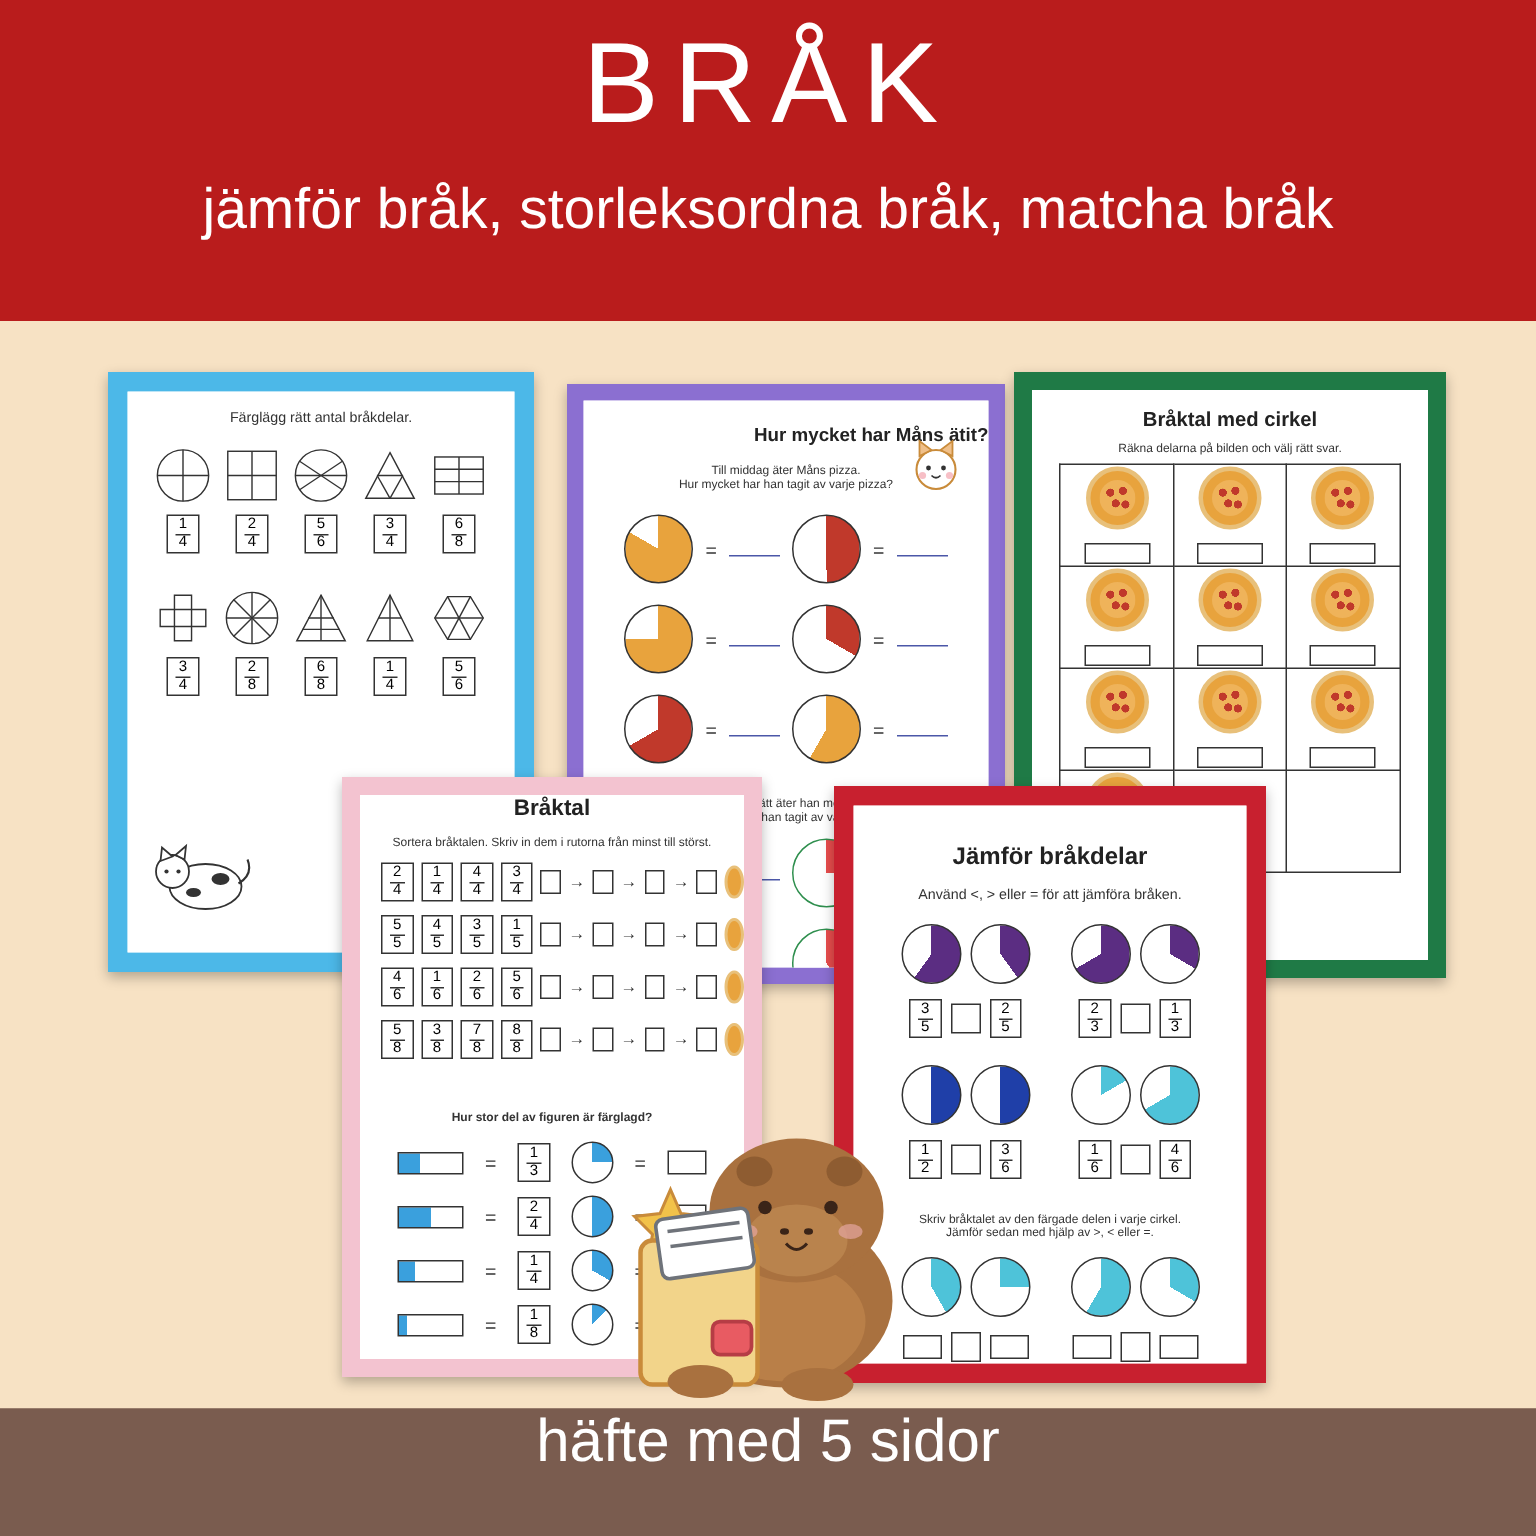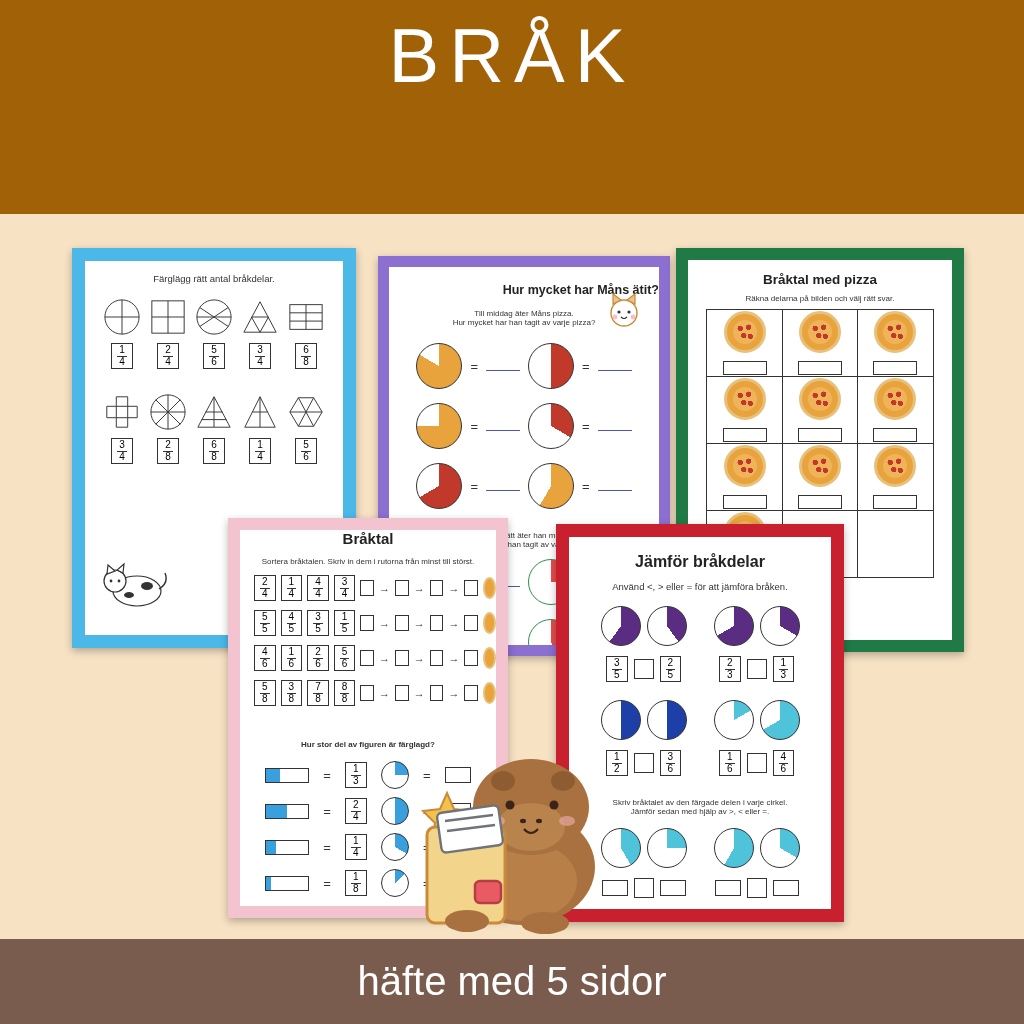--- a/index.html
+++ b/index.html
@@ -6,39 +6,39 @@
   html, body { margin:0; padding:0; }
   body {
     width:1024px; height:1024px; overflow:hidden;
     background:#7a5c4f;
     font-family:"Liberation Sans", sans-serif;
     position:relative;
   }
   
   .header {
     position:absolute; top:0; left:0; width:1024px; height:214px;
-    background:#a16207;
+    background:#b91c1c;
     display:flex; flex-direction:column; align-items:center; justify-content:flex-start;
   }
   .title {
     color:#ffffff; font-size:76px; letter-spacing:10px; font-weight:400;
     margin-top:18px; line-height:1.0;
   }
   .subtitle {
     color:#ffffff; font-size:38px; font-weight:400; margin-top:26px; line-height:1.1;
   }
   
   .band {
     position:absolute; top:214px; left:0; width:1024px; height:725px;
     background:#f7e2c4;
   }
   
   .footer {
     position:absolute; top:939px; left:0; width:1024px; height:85px;
-    background:#7a5c4f; display:flex; align-items:center; justify-content:center;
+    background:#7a5c4f; display:flex; align-items:flex-start; justify-content:center;
   }
   .footer-text { color:#ffffff; font-size:40px; }
 
   
   .sheet {
     position:absolute; background:#ffffff;
     box-shadow:0 3px 8px rgba(0,0,0,0.28);
     overflow:hidden;
   }
   .sheet-title {
@@ -135,20 +135,21 @@
   
   #mascot { position:absolute; left:405px; top:735px; width:215px; height:200px; }
 
   .tiny { font-size:8px; }
 </style>
 </head>
 <body>
 
 <div class="header">
   <div class="title">BRÅK</div>
+  <div class="subtitle">jämför bråk, storleksordna bråk, matcha bråk</div>
 </div>
 
 <div class="band"></div>
 
 <div class="sheet border-dots-blue" id="sheet1">
   <div class="paper">
     <div class="sheet-sub s1sub">Färglägg rätt antal bråkdelar.</div>
 
     <div class="shape-row">
       <div class="shape-cell">
@@ -349,21 +350,21 @@
       <span class="blankline"></span>
       <span class="pie" style="background:conic-gradient(#e84c4c 0 150deg,#ffffff 150deg 360deg);border-color:#2f8f4e;"></span>
       <span class="eq">=</span>
       <span class="blankline"></span>
     </div>
   </div>
 </div>
 
 <div class="sheet border-green-dash" id="sheet3">
   <div class="paper" style="padding-top:12px;">
-    <div class="sheet-title" style="font-size:13.5px;">Bråktal med pizza</div>
+    <div class="sheet-title" style="font-size:13.5px;">Bråktal med cirkel</div>
     <div class="sheet-sub tiny" style="margin-top:7px;">Räkna delarna på bilden och välj rätt svar.</div>
 
 
     <table class="pizza-grid">
       <tbody>
           <tr>
         <td><span class="pz"></span><div class="ansbox"></div></td>
         <td><span class="pz"></span><div class="ansbox"></div></td>
         <td><span class="pz"></span><div class="ansbox"></div></td>
       </tr>
@@ -540,21 +541,21 @@
           <span class="den">8</span>
         </span>
       <span style="width:28px;height:28px;border-radius:50%;border:1.2px solid #333;background:conic-gradient(#3aa0dd 0 45deg,#fff 45deg 360deg);"></span>
       <span class="eq">=</span>
       <span class="emptybox"></span>
     </div>
   </div>
 </div>
 
 <div class="sheet border-red" id="sheet5">
-  <div class="paper" style="padding-top:16px;">
+  <div class="paper" style="padding-top:26px;">
     <div class="sheet-title" style="font-size:16px;">Jämför bråkdelar</div>
     <div class="sheet-sub" style="font-size:9.5px;margin-top:10px;">Använd &lt;, &gt; eller = för att jämföra bråken.</div>
 
     <div class="cmprow" style="margin-top:14px;">
       <div class="cmpgroup">
         <span class="circ" style="background:conic-gradient(#5b2d82 0 216deg,#fff 216deg 360deg);"></span>
         <span class="circ" style="background:conic-gradient(#5b2d82 0 144deg,#fff 144deg 360deg);"></span>
       </div>
       <div class="cmpgroup">
         <span class="circ" style="background:conic-gradient(#5b2d82 0 240deg,#fff 240deg 360deg);"></span>

